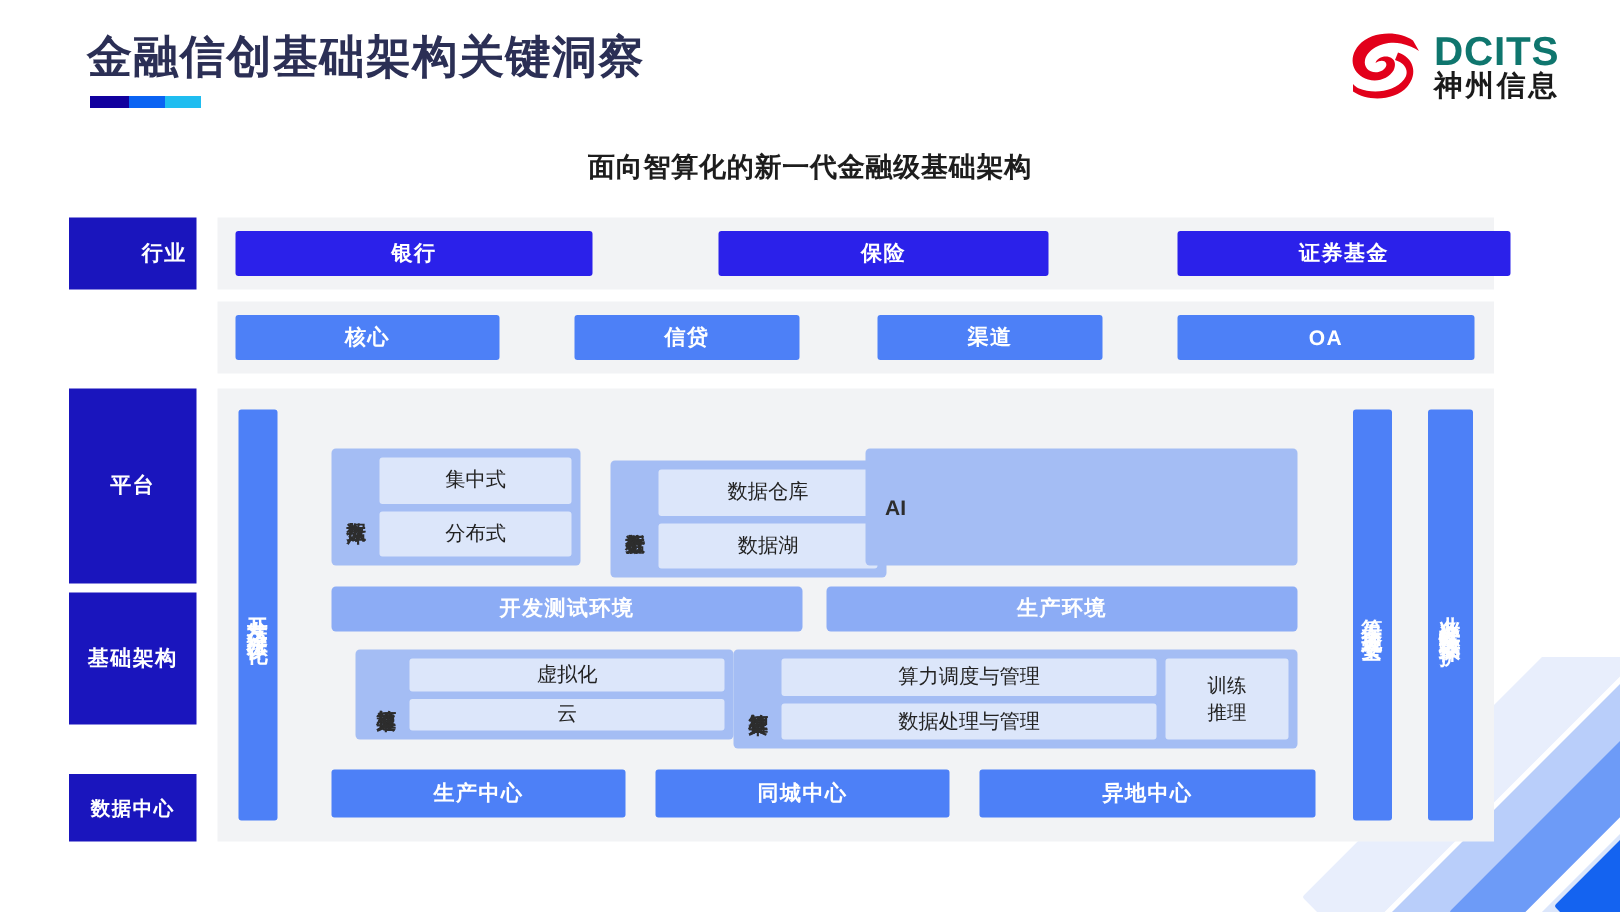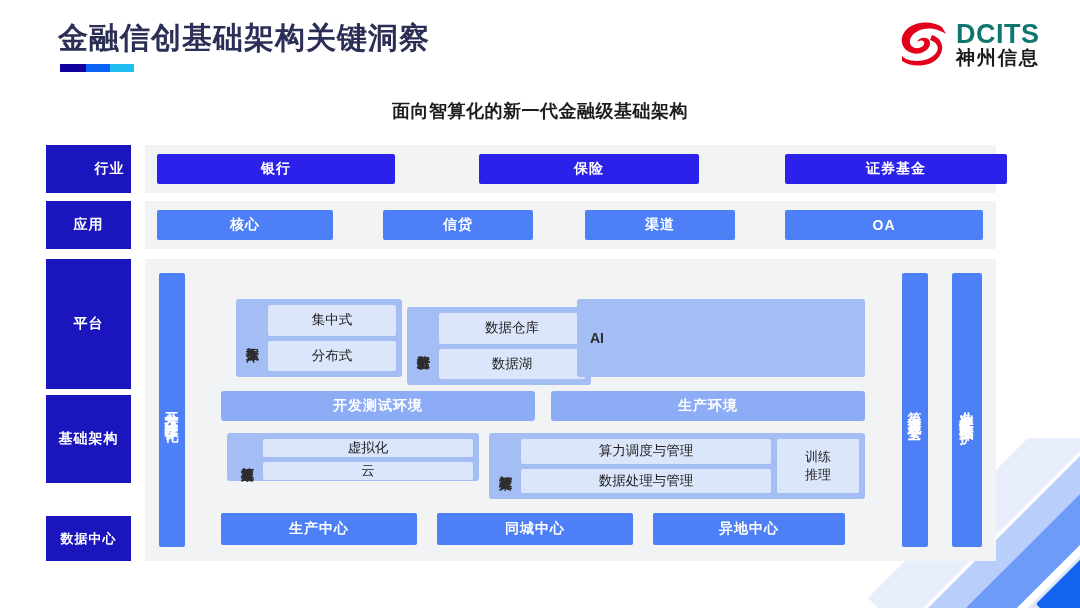--- a/index.html
+++ b/index.html
@@ -108,48 +108,48 @@
   }
   .gtiles { flex: 1; display: flex; flex-direction: column; gap: 5px; }
   .tile {
     flex: 1; background: #dce6fa; border-radius: 2px;
     display: flex; align-items: center; justify-content: center;
     color: #222; font-size: 13.5px; font-weight: 500;
   }
   .gcols { flex: 1; display: flex; gap: 6px; }
   .gcol { flex: 1; display: flex; flex-direction: column; gap: 5px; }
 
-  .grp-db      { left: 15px;   top: 26px; width: 166px; height: 78px; justify-content: center; }
+  .grp-db      { left: 0;   top: 26px; width: 166px; height: 78px; justify-content: center; }
   .grp-an      { left: 186px; top: 34px; width: 184px; height: 78px; }
   .grp-ai      { left: 356px; top: 26px; width: 288px; height: 78px; }
   .grp-ai .gcap { font-size: 14px; font-weight: 700; letter-spacing: 0; writing-mode: horizontal-tb; width: 28px; }
 
   .band {
     position: absolute; background: #8cacf5; border-radius: 3px;
     display: flex; align-items: center; justify-content: center;
     color: #ffffff; font-size: 14px; font-weight: 700; letter-spacing: 1px;
   }
   .band-dev  { left: 0;   top: 118px; width: 314px; height: 30px; }
   .band-prod { left: 330px; top: 118px; width: 314px; height: 30px; }
 
-  .grp-tong { left: 6px;   top: 160px; width: 252px; height: 48px; padding-left: 10px; }
+  .grp-tong { left: 16px;   top: 160px; width: 252px; height: 60px; padding-left: 10px; }
   .grp-zhi  { left: 268px; top: 160px; width: 376px; height: 66px; }
 
   .side-tile {
     flex: 0 0 auto; width: 82px; background: #dce6fa; border-radius: 2px;
     display: flex; flex-direction: column; align-items: center; justify-content: center;
     color: #222; font-size: 13px; line-height: 1.35; font-weight: 500;
   }
 
   .dc { position: absolute; top: 240px; height: 32px; border-radius: 2px;
         background: #4d80f7; color: #fff; font-size: 14px; font-weight: 700; letter-spacing: 1px;
         display: flex; align-items: center; justify-content: center; }
   .dc1 { left: 0;   width: 196px; text-align: right; }
   .dc2 { left: 216px; width: 196px; }
-  .dc3 { left: 432px; width: 192px; }
+  .dc3 { left: 432px; width: 224px; }
 </style>
 </head>
 <body>
 
 <div id="slide">
 
   <div class="corner">
     <i class="stripe s1"></i>
       <i class="stripe s2"></i>
       <i class="stripe s3"></i>
@@ -176,21 +176,20 @@
       <span class="logo-cn">神州信息</span>
     </span>
   </div>
 
   <div class="subtitle">面向智算化的新一代金融级基础架构</div>
 
   <div class="diagram">
 
     <div class="labels">
       <div class="lab lab-hangye">行业</div>
-      <div class="lab lab-yingyong">应用</div>
       <div class="lab lab-pingtai">平台</div>
       <div class="lab lab-jichu">基础架构</div>
       <div class="lab lab-shuju">数据中心</div>
     </div>
 
     <div class="row row-industry">
       <div class="chips">
         <div class="chip chip-dark" style="flex:0 0 238px;margin-right:84px">银行</div>
         <div class="chip chip-dark" style="flex:0 0 220px;margin-right:86px">保险</div>
         <div class="chip chip-dark" style="flex:0 0 222px">证券基金</div>

